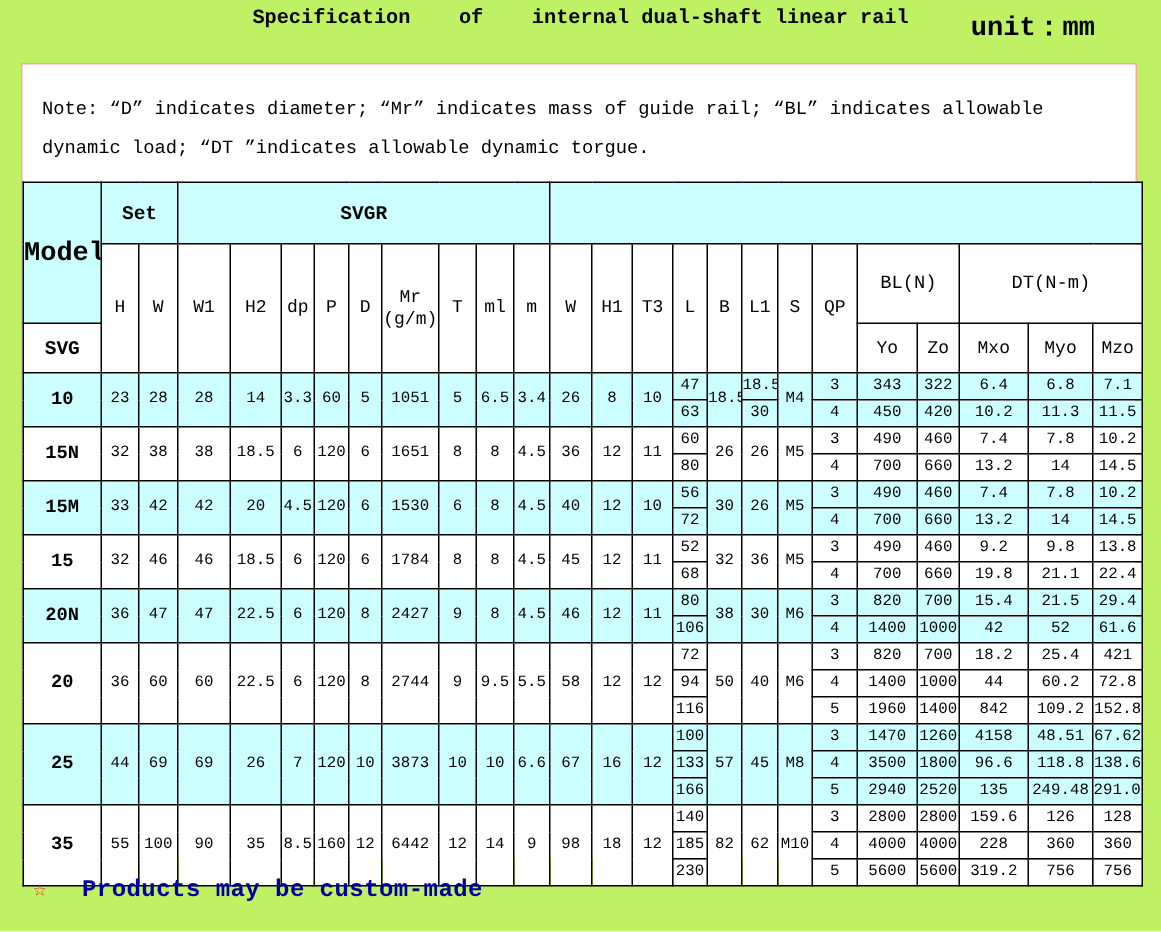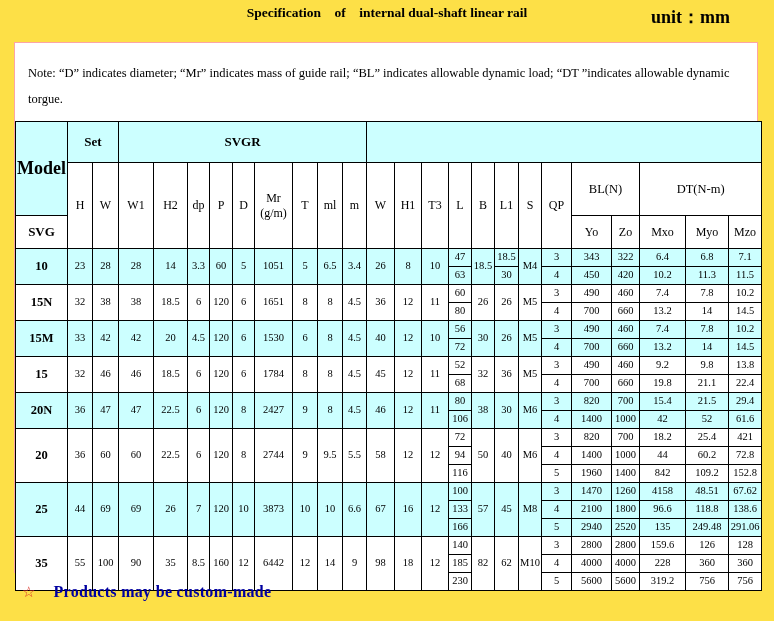--- a/index.html
+++ b/index.html
@@ -1,17 +1,17 @@
 <!DOCTYPE html>
 <html><head>
 <meta charset="utf-8">
 <style>
   html,body{margin:0;padding:0;background:#fff;}
-  .page{position:relative;width:774px;height:621px;background:#fde047;
-        font-family:Liberation Serif, serif;color:#000;overflow:hidden;}
+  .page{position:relative;width:774px;height:621px;background:#bef264;
+        font-family:Liberation Mono, monospace;color:#000;overflow:hidden;}
 
   
   .title-row{position:absolute;top:5px;left:0;width:100%;height:24px;}
   .main-title{position:absolute;left:0;right:0;text-align:center;
         font-weight:bold;font-size:13.5px;white-space:pre;}
   .unit-label{position:absolute;right:44px;top:0;font-weight:bold;font-size:18px;white-space:pre;text-align:center;}
 
   
   .box{position:absolute;left:14px;top:42px;width:744px;height:531px;
        border:1px solid #fca5a5;box-sizing:border-box;background:#fff;}
@@ -369,21 +369,21 @@
             <td>3</td>
             <td>1470</td>
             <td>1260</td>
             <td>4158</td>
             <td>48.51</td>
             <td>67.62</td>
           </tr>
           <tr class="shaded">
             <td>133</td>
             <td>4</td>
-            <td>2100</td>
+            <td>3500</td>
             <td>1800</td>
             <td>96.6</td>
             <td>118.8</td>
             <td>138.6</td>
           </tr>
           <tr class="shaded">
             <td>166</td>
             <td>5</td>
             <td>2940</td>
             <td>2520</td>

